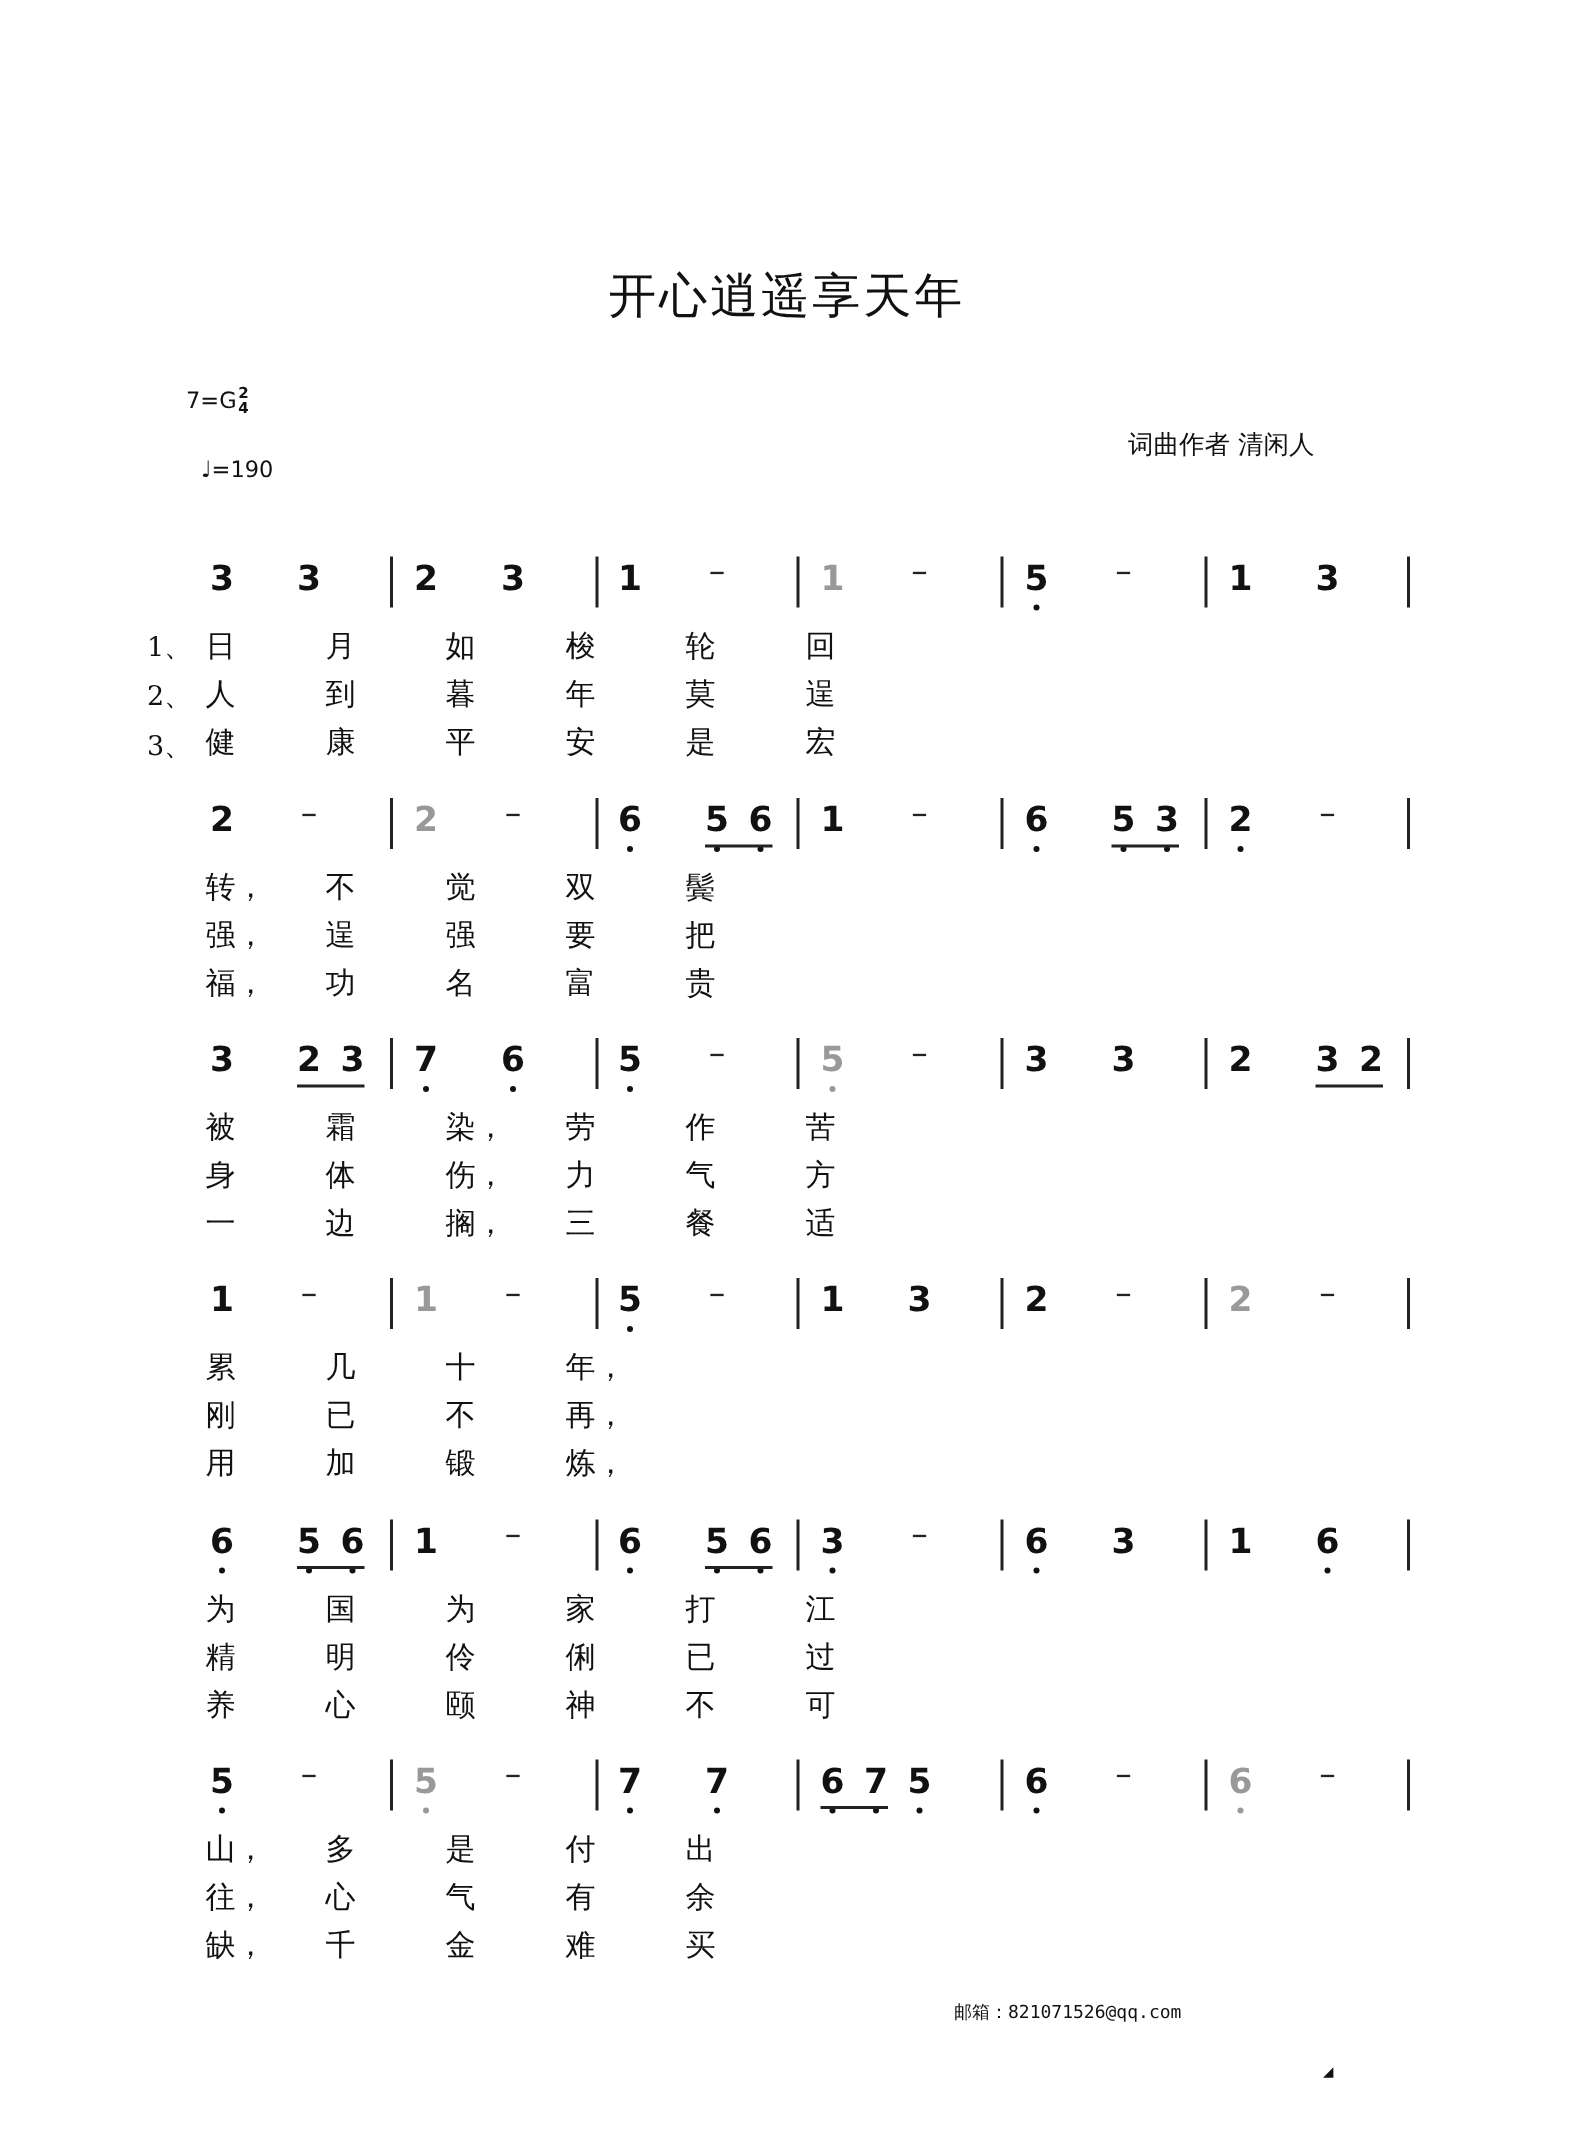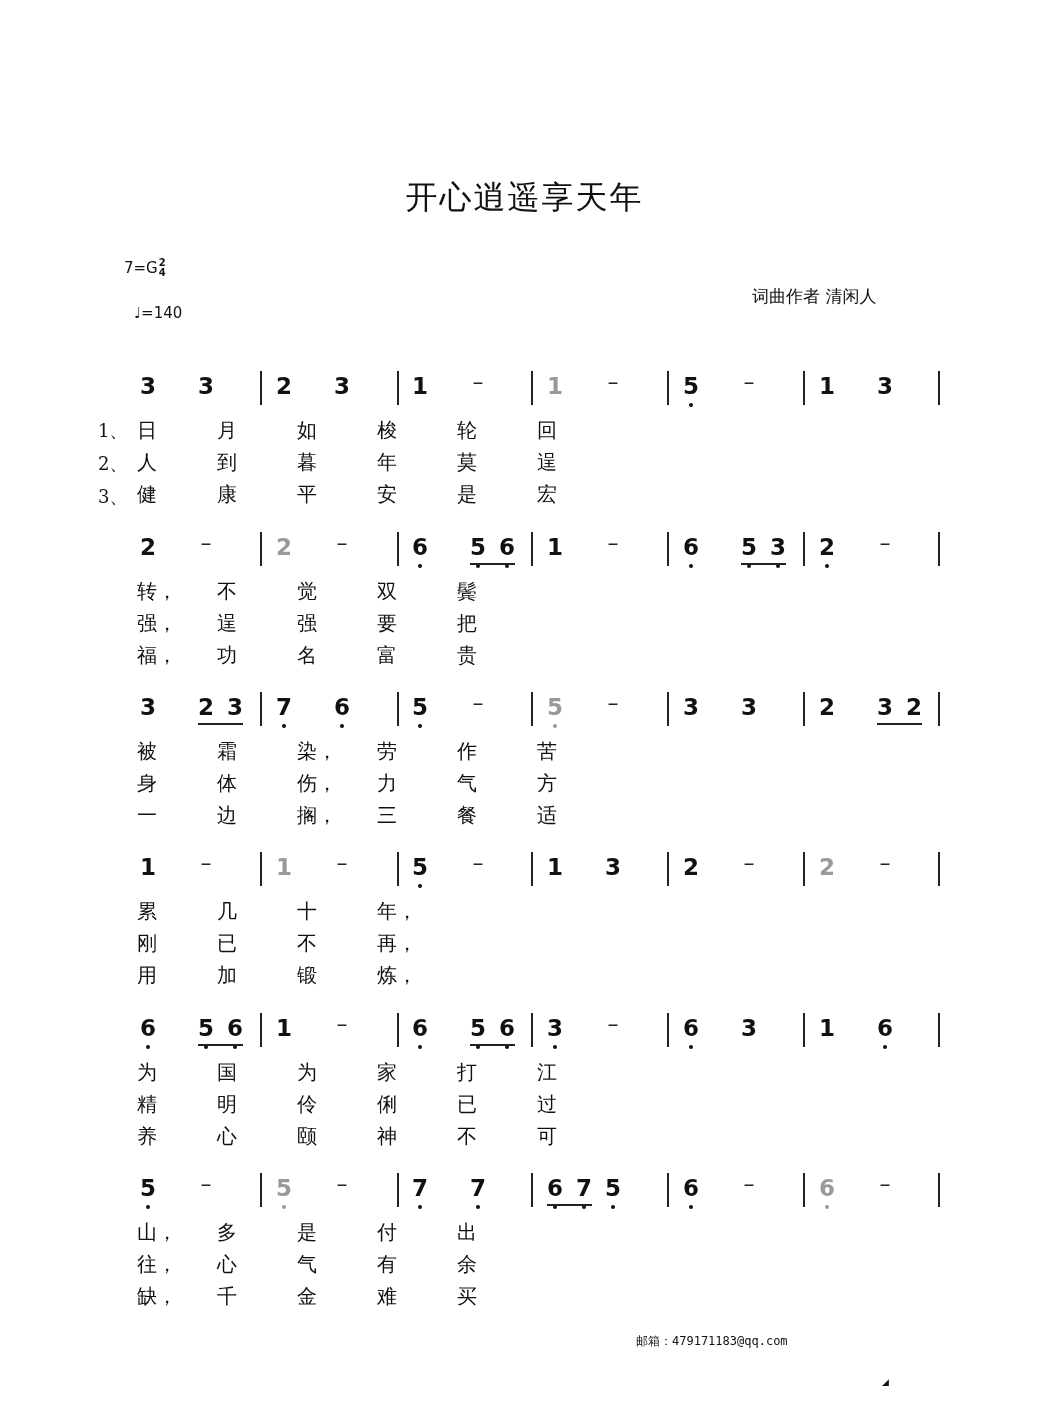--- a/index.html
+++ b/index.html
@@ -28,21 +28,21 @@
 </head>
 <body>
 
 <div class="title">开心逍遥享天年</div>
 
 <div class="key">
   <span>7=G</span><span class="frac"><span>2</span><span>4</span></span>
 </div>
 
 <div class="tempo">
-  <span>♩</span><span>=140</span>
+  <span>♩</span><span>=190</span>
 </div>
 
 <div class="author">词曲作者 清闲人</div>
 
 <div id="systems">
     <div class="system" style="top: 355px;">
       <div class="bar" style="left: 260px;"></div>
       <div class="bar" style="left: 397px;"></div>
       <div class="bar" style="left: 531px;"></div>
       <div class="bar" style="left: 667px;"></div>
@@ -270,15 +270,15 @@
       <div class="lyric" style="left: 457px; top: 94px;">余</div>
       <div class="lyric" style="left: 137px; top: 126px;">缺，</div>
       <div class="lyric" style="left: 217px; top: 126px;">千</div>
       <div class="lyric" style="left: 297px; top: 126px;">金</div>
       <div class="lyric" style="left: 377px; top: 126px;">难</div>
       <div class="lyric" style="left: 457px; top: 126px;">买</div>
     </div>
   </div>
 
 <div class="footer">
-  <span>邮箱：</span><span>479171183@qq.com</span>
+  <span>邮箱：</span><span>821071526@qq.com</span>
 </div>
 <div class="pagemark">◢</div>
 
 </body></html>

